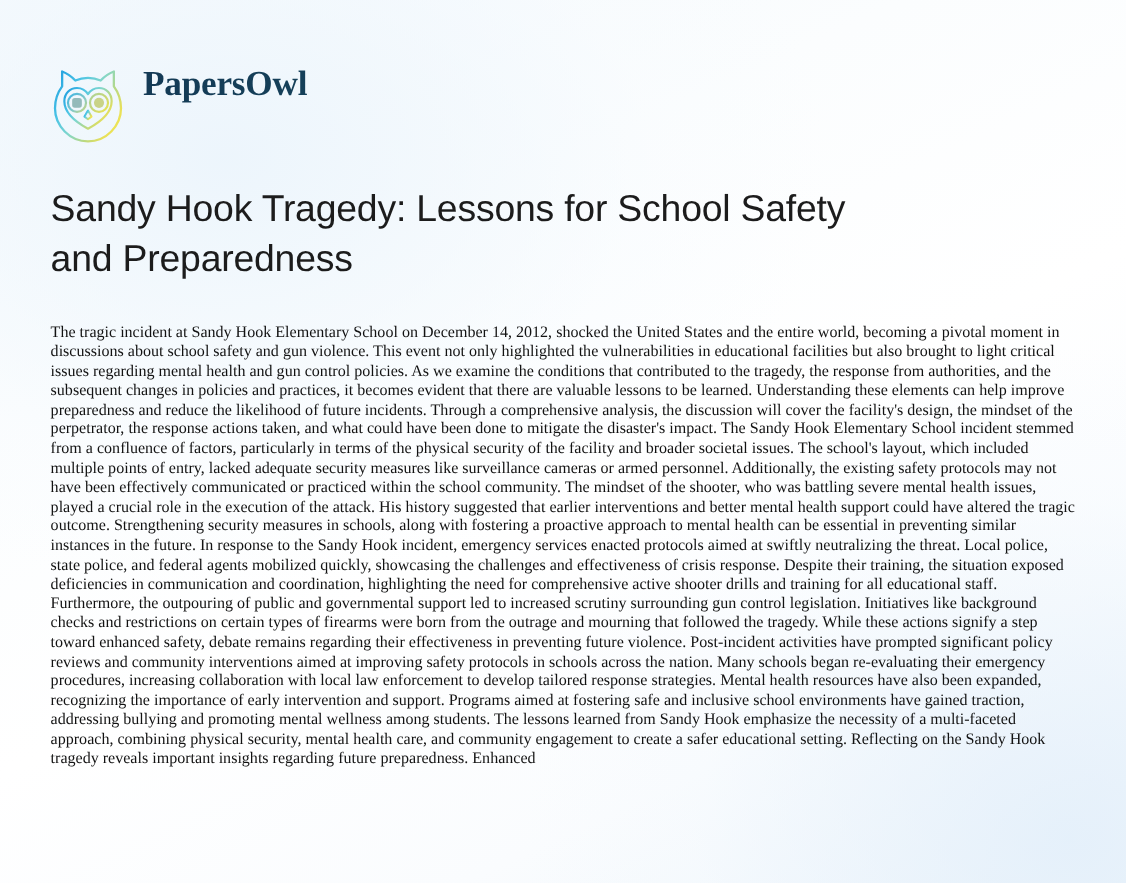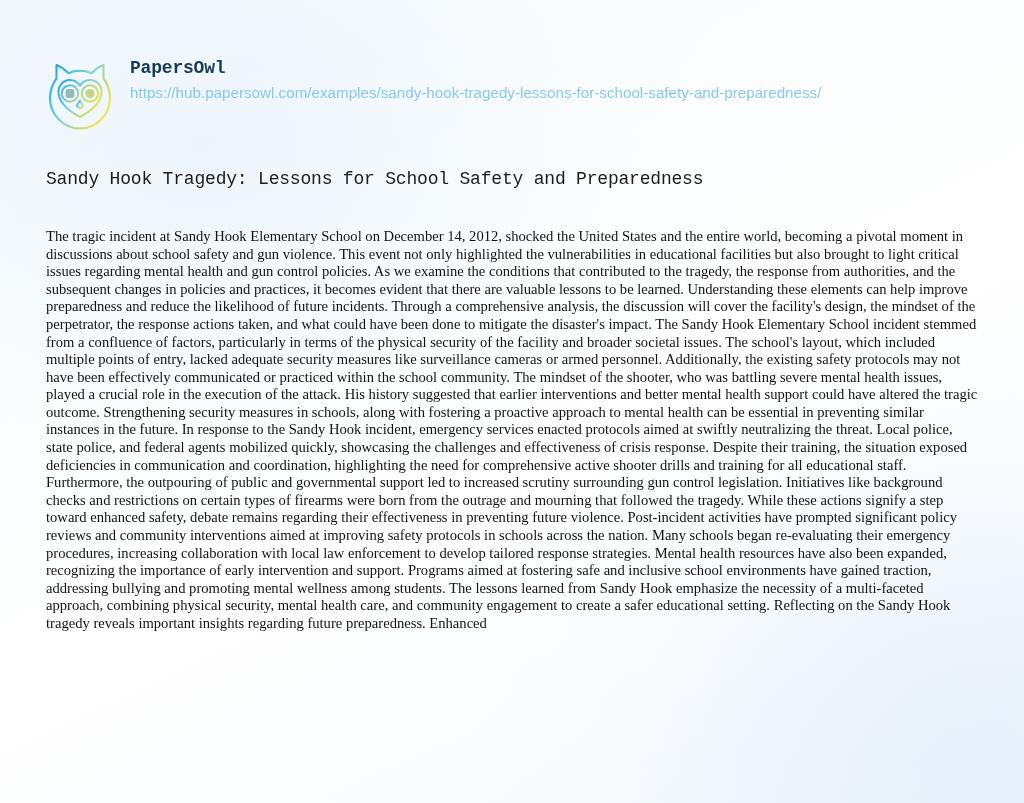--- a/index.html
+++ b/index.html
@@ -44,22 +44,22 @@
   }
   .logo-mark svg { display: block; width: 68px; height: 74px; }
 
   .brand-block {
     flex: 1 1 auto;
     padding-top: 2px;
     min-width: 0;
   }
 
   .brand-name {
-    font-family: Liberation Mono, monospace;
-    font-size: 18px;
+    font-family: Liberation Serif, serif;
+    font-size: 32px;
     font-weight: 700;
     letter-spacing: -0.2px;
     color: #17384f;
     line-height: 1.12;
     margin: 0 0 4px 0;
     background: linear-gradient(95deg, #143a55 0%, #16475e 40%, #145b63 72%, #0f5f63 100%);
     -webkit-background-clip: text;
     background-clip: text;
     -webkit-text-fill-color: transparent;
   }
@@ -76,22 +76,22 @@
 
   
   .article {
     position: absolute;
     left: 46px;
     top: 168px;
     width: 932px;
   }
 
   .article-title {
-    font-family: Liberation Mono, monospace;
-    font-size: 18px;
+    font-family: Liberation Sans, sans-serif;
+    font-size: 34px;
     font-weight: 400;
     line-height: 1.33;
     color: #1c1c1c;
     margin: 0;
     max-width: 760px;
     letter-spacing: -0.2px;
   }
 
   .article-body {
     margin-top: 36px;
@@ -159,21 +159,20 @@
 
         <circle cx="44.0" cy="33.5" r="8.2" fill="none" stroke="url(#owlGradR)" stroke-width="2.0"></circle>
         <circle cx="44.0" cy="33.5" r="4.6" fill="#c2cc72" opacity="0.85"></circle>
 
         <path d="M34.0 40.5 L30.8 46.0 L34.0 48.4 L37.2 46.0 Z" fill="none" stroke="url(#owlGrad)" stroke-width="1.8" stroke-linejoin="round"></path>
       </svg>
     </div>
 
     <div class="brand-block">
       <div class="brand-name">PapersOwl</div>
-      <div class="brand-url">https://hub.papersowl.com/examples/sandy-hook-tragedy-lessons-for-school-safety-and-preparedness/</div>
     </div>
   </div>
 
   <div class="article">
     <h1 class="article-title">Sandy Hook Tragedy: Lessons for School Safety and Preparedness</h1>
 
     <div class="article-body">
       <p>The tragic incident at Sandy Hook Elementary School on December 14, 2012, shocked the United States and the entire world, becoming a pivotal moment in discussions about school safety and gun violence. This event not only highlighted the vulnerabilities in educational facilities but also brought to light critical issues regarding mental health and gun control policies. As we examine the conditions that contributed to the tragedy, the response from authorities, and the subsequent changes in policies and practices, it becomes evident that there are valuable lessons to be learned. Understanding these elements can help improve preparedness and reduce the likelihood of future incidents. Through a comprehensive analysis, the discussion will cover the facility's design, the mindset of the perpetrator, the response actions taken, and what could have been done to mitigate the disaster's impact. The Sandy Hook Elementary School incident stemmed from a confluence of factors, particularly in terms of the physical security of the facility and broader societal issues. The school's layout, which included multiple points of entry, lacked adequate security measures like surveillance cameras or armed personnel. Additionally, the existing safety protocols may not have been effectively communicated or practiced within the school community. The mindset of the shooter, who was battling severe mental health issues, played a crucial role in the execution of the attack. His history suggested that earlier interventions and better mental health support could have altered the tragic outcome. Strengthening security measures in schools, along with fostering a proactive approach to mental health can be essential in preventing similar instances in the future. In response to the Sandy Hook incident, emergency services enacted protocols aimed at swiftly neutralizing the threat. Local police, state police, and federal agents mobilized quickly, showcasing the challenges and effectiveness of crisis response. Despite their training, the situation exposed deficiencies in communication and coordination, highlighting the need for comprehensive active shooter drills and training for all educational staff. Furthermore, the outpouring of public and governmental support led to increased scrutiny surrounding gun control legislation. Initiatives like background checks and restrictions on certain types of firearms were born from the outrage and mourning that followed the tragedy. While these actions signify a step toward enhanced safety, debate remains regarding their effectiveness in preventing future violence. Post-incident activities have prompted significant policy reviews and community interventions aimed at improving safety protocols in schools across the nation. Many schools began re-evaluating their emergency procedures, increasing collaboration with local law enforcement to develop tailored response strategies. Mental health resources have also been expanded, recognizing the importance of early intervention and support. Programs aimed at fostering safe and inclusive school environments have gained traction, addressing bullying and promoting mental wellness among students. The lessons learned from Sandy Hook emphasize the necessity of a multi-faceted approach, combining physical security, mental health care, and community engagement to create a safer educational setting. Reflecting on the Sandy Hook tragedy reveals important insights regarding future preparedness. Enhanced</p>
     </div>
   </div>

